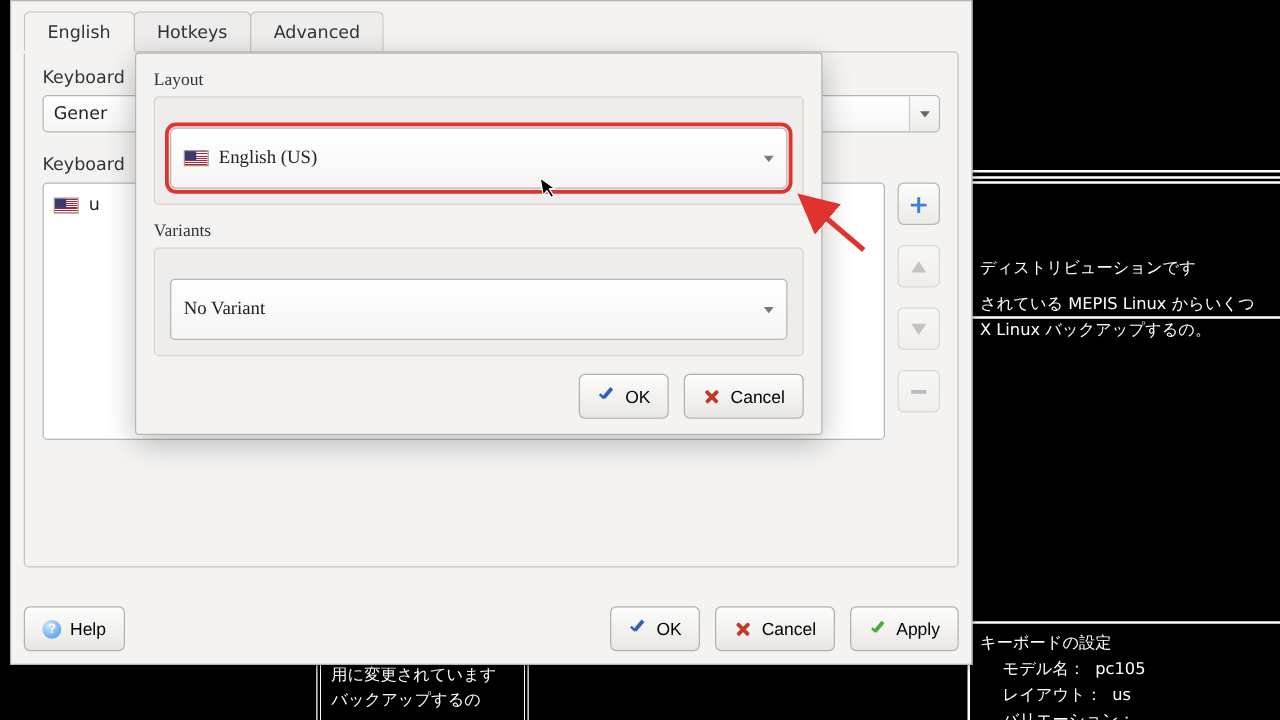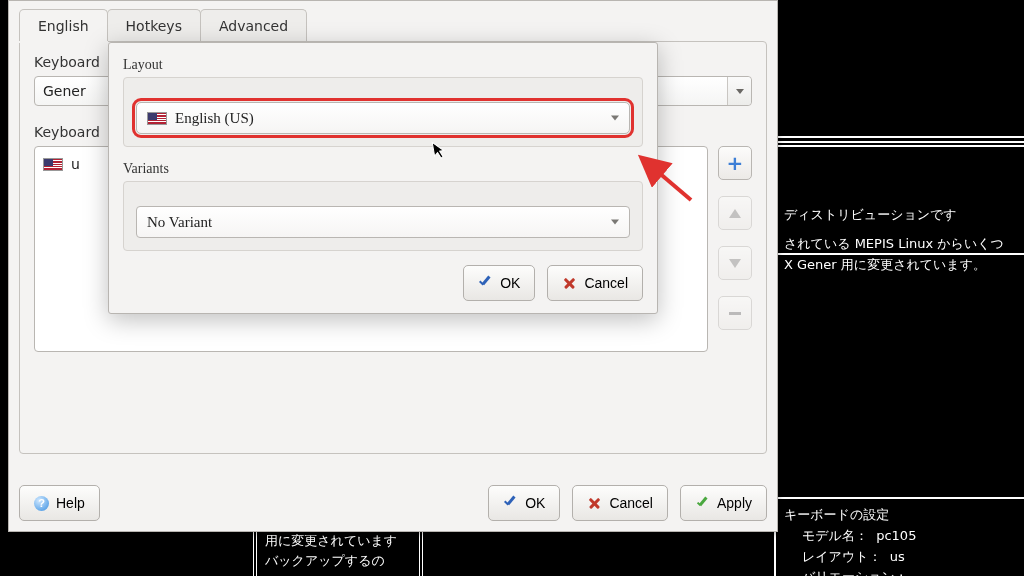--- a/index.html
+++ b/index.html
@@ -199,21 +199,21 @@
   .group { border:0; padding:0; margin:0 0 14px 0;font-family:Liberation Serif, serif;}
   .group-body{
     background:#eeedeb;
     border:1px solid #d6d3cf;
     border-radius:4px;
     padding: 24px 12px 12px;
     margin-top: 4px;
   }
   .group-title { margin-bottom:0;}
   .widecombo {
-    height: 32px;
+    height: 49px;
     background: linear-gradient(#fff,#f6f5f4);
     border: 1px solid #b9b6b2;
     border-radius: 4px;
     display: flex; align-items: center;
     padding: 0 10px;
     position: relative;
     font-size: 15px;
   }
   .widecombo .chev {
     position:absolute; right:10px; top:50%; transform:translateY(-50%);
@@ -247,21 +247,21 @@
 </head>
 <body>
 
 <div class="hr-line" style="top:136px"></div>
 <div class="hr-line" style="top:141px"></div>
 <div class="backdrop-box bb1">
   <div style="height:52px"></div>
   <div>ディストリビューションです</div>
   <div style="height:8px"></div>
   <div>されている MEPIS Linux からいくつ</div>
-  <div>X Gener 用に変更されています。</div>
+  <div>X Linux バックアップするの。</div>
 </div>
 <div class="backdrop-box bb2">
   <div>キーボードの設定</div>
   <div><span style="display:inline-block;width:18px"></span><span>モデル名：</span>&nbsp;&nbsp;<span>pc105</span></div>
   <div><span style="display:inline-block;width:18px"></span><span>レイアウト：</span>&nbsp;&nbsp;<span>us</span></div>
   <div><span style="display:inline-block;width:18px"></span><span>バリエーション：</span></div>
 </div>
 <div class="backdrop-mid">
   <div>ません。作業を続</div>
   <div>用に変更されています</div>

